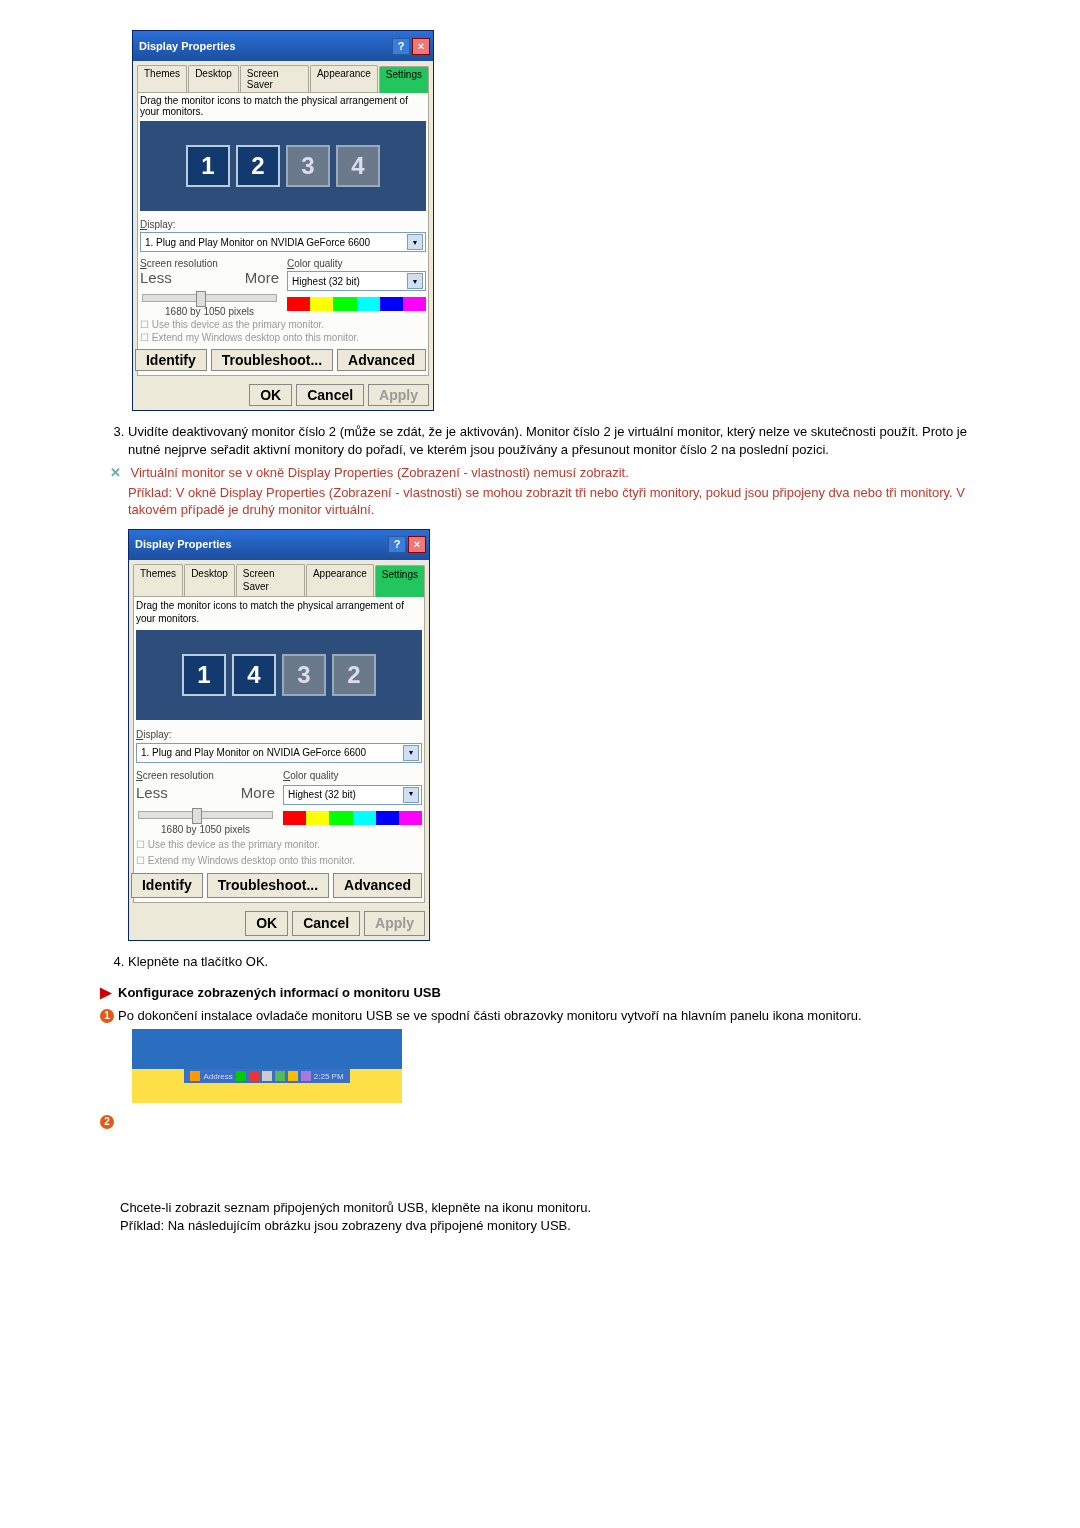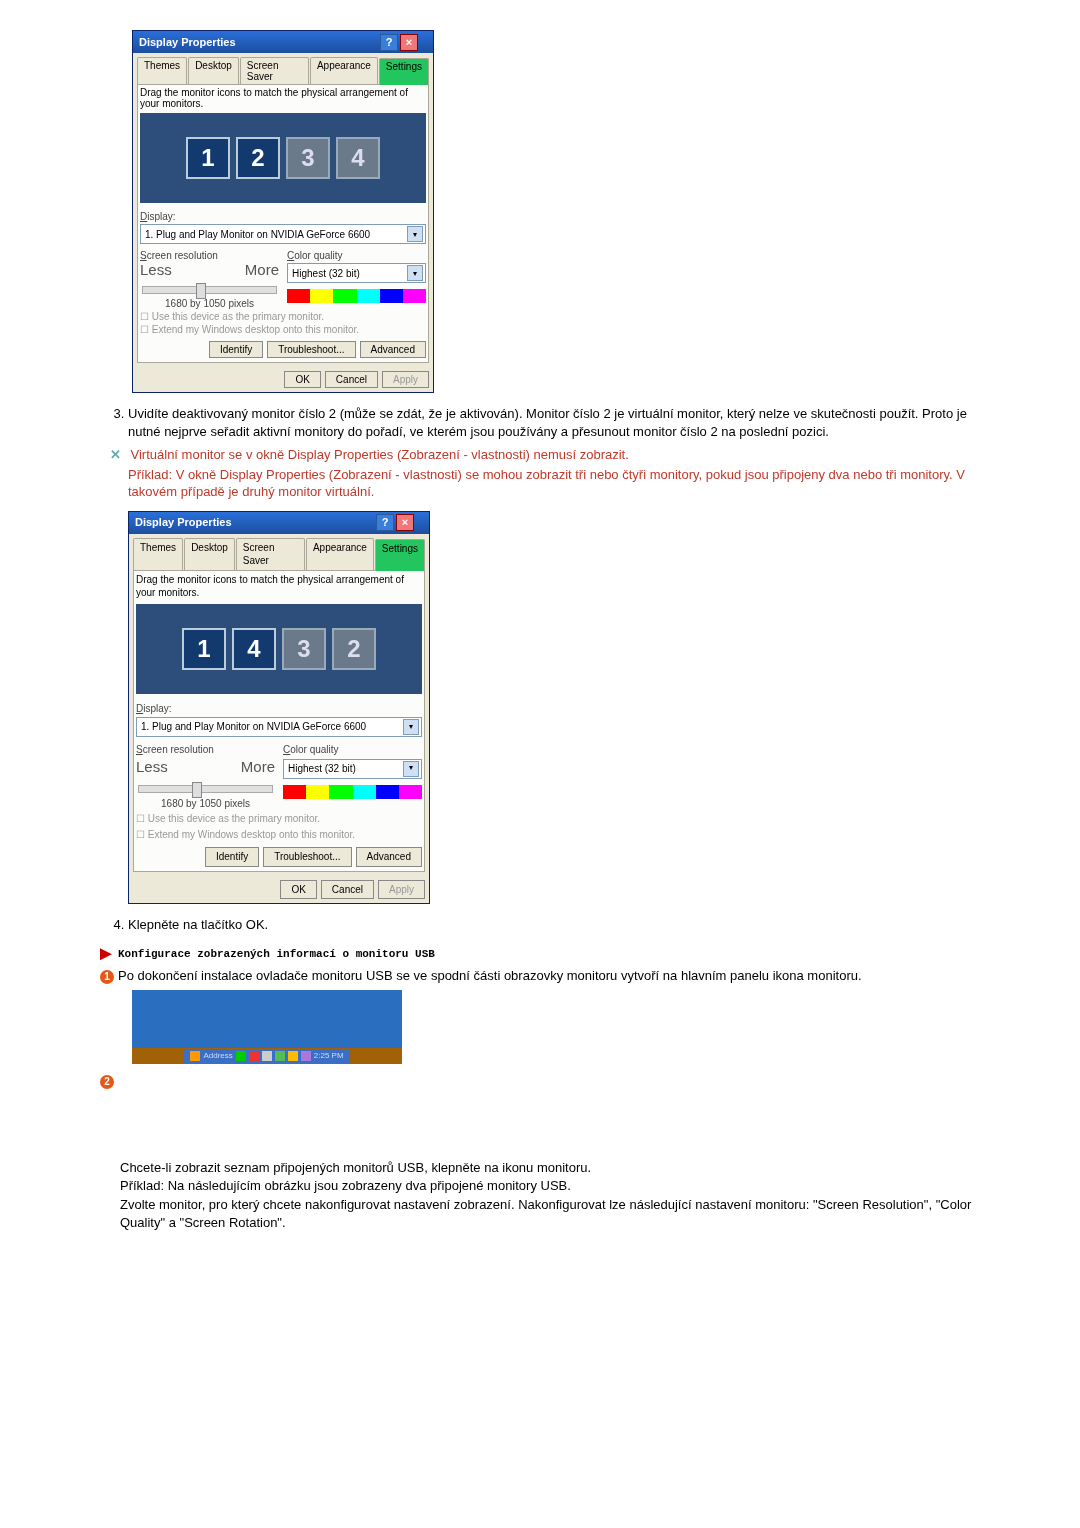--- a/index.html
+++ b/index.html
@@ -17,25 +17,25 @@
     margin: 10px 0 12px 32px;
     border: 1px solid #0a246a;
     background: #ece9d8;
     font-family: Tahoma, Arial, sans-serif;
     font-size: 11px;
   }
   .titlebar {
     display: flex;
     align-items: center;
     justify-content: space-between;
-    height: 22px;
+    height: 30px;
     background: linear-gradient(to bottom,#2a6fd8,#1c4e9e);
     color: #fff;
     font-weight: bold;
-    padding: 0 15px 0 6px;
+    padding: 0 3px 0 6px;
   }
   .titlebar-buttons { display:flex; gap:2px; }
   .tbtn {
     width:16px;height:15px;background:#e77;border:1px solid #800;
     display:flex;align-items:center;justify-content:center;
     font-size:11px;color:#fff;font-weight:bold;line-height:1;
   }
   .tbtn.help{background:#3a7edc;border-color:#2a5a9a;}
   .tabstrip { display:flex; padding:4px 4px 0 4px; gap:1px;border-radius:11px;}
   .tab {
@@ -66,36 +66,36 @@
   .twocol{display:flex;gap:8px;}
   .twocol > div{flex:1;}
   .slider{height:6px;background:#e0e0e0;border:1px solid #aaa;margin:8px 2px 4px 2px;position:relative;}
   .slider .thumb{position:absolute;left:40%;top:-4px;width:8px;height:14px;background:#dedede;border:1px solid #888;}
   .ends{display:flex;justify-content:space-between;font-size:15px;color:#555;}
   .pix{font-size:10px;text-align:center;color:#444;margin-top:4px;}
   .colorbar{height:14px;display:flex;margin-top:4px;}
   .colorbar div{flex:1;}
   .chk{font-size:10px;color:#999;margin:2px 0;}
   .btnrow{display:flex;justify-content:flex-end;gap:4px;margin:6px 0 2px 0;}
-  .sbtn{font-size:10px;padding:2px 10px;border:1px solid #888;background:#ece9d8;}
+  .sbtn{font-size:14px;padding:2px 10px;border:1px solid #888;background:#ece9d8;font-weight:bold;}
   .sbtn.dis{color:#999;}
   .bottombtns{display:flex;justify-content:flex-end;gap:4px;padding:4px;}
   .red-arrow{display:inline-block;width:12px;height:12px;background:#c00;clip-path:polygon(0 0,100% 50%,0 100%);margin-right:6px;vertical-align:middle;}
   .cross{color:#6aa;font-weight:bold;margin:0 6px 0 -18px;}
   ol{margin:0;padding-left:28px;}
   ol>li{margin-bottom:6px;line-height:1.35;}
-  .section-heading{font-weight:bold;font-size:11px;margin:14px 0 8px 0;font-family:Liberation Mono, monospace;}
+  .section-heading{font-weight:bold;font-size:13px;margin:14px 0 8px 0;}
   .bluetext{color:#c0392b;}
   .bluetext2{color:#c0392b;}
   .taskscreenshot{
     width:270px;height:74px;margin:6px 0 0 32px;
     display:flex;flex-direction:column;
   }
   .taskscreenshot .desk{flex:1;background:#2a6fbf;}
-  .taskscreenshot .bar{height:16px;background:#a16207;display:flex;align-items:center;justify-content:center;}
+  .taskscreenshot .bar{height:34px;background:#fde047;display:flex;align-items:flex-start;justify-content:center;}
   .taskscreenshot .tray{background:#3a6fc5;font-size:8px;color:#cde;padding:2px 6px;display:flex;gap:3px;align-items:center;}
   .tray .ico{width:10px;height:10px;background:#f90;}
   .tray .ico.b{background:#0c0;}
   .tray .ico.c{background:#e33;}
   .tray .ico.d{background:#ccc;}
   .numcircle{
     display:inline-block;width:14px;height:14px;border-radius:50%;
     background:#e55815;color:#fff;font-size:10px;font-weight:bold;
     text-align:center;line-height:14px;margin-right:4px;vertical-align:middle;
   }
@@ -284,14 +284,13 @@
 
 <div style="margin-top:10px;">
   <span class="numcircle">2</span>
 </div>
 
 <div style="height:70px"></div>
 
 <div style="margin-left:20px;line-height:1.4;">
   <div>Chcete-li zobrazit seznam připojených monitorů USB, klepněte na ikonu monitoru.</div>
   <div>Příklad: Na následujícím obrázku jsou zobrazeny dva připojené monitory USB.</div>
-  <div>Zvolte monitor, pro který chcete nakonfigurovat nastavení zobrazení. Nakonfigurovat lze následující nastavení monitoru: "Screen Resolution", "Color Quality" a "Screen Rotation".</div>
 </div>
 
 </body></html>

